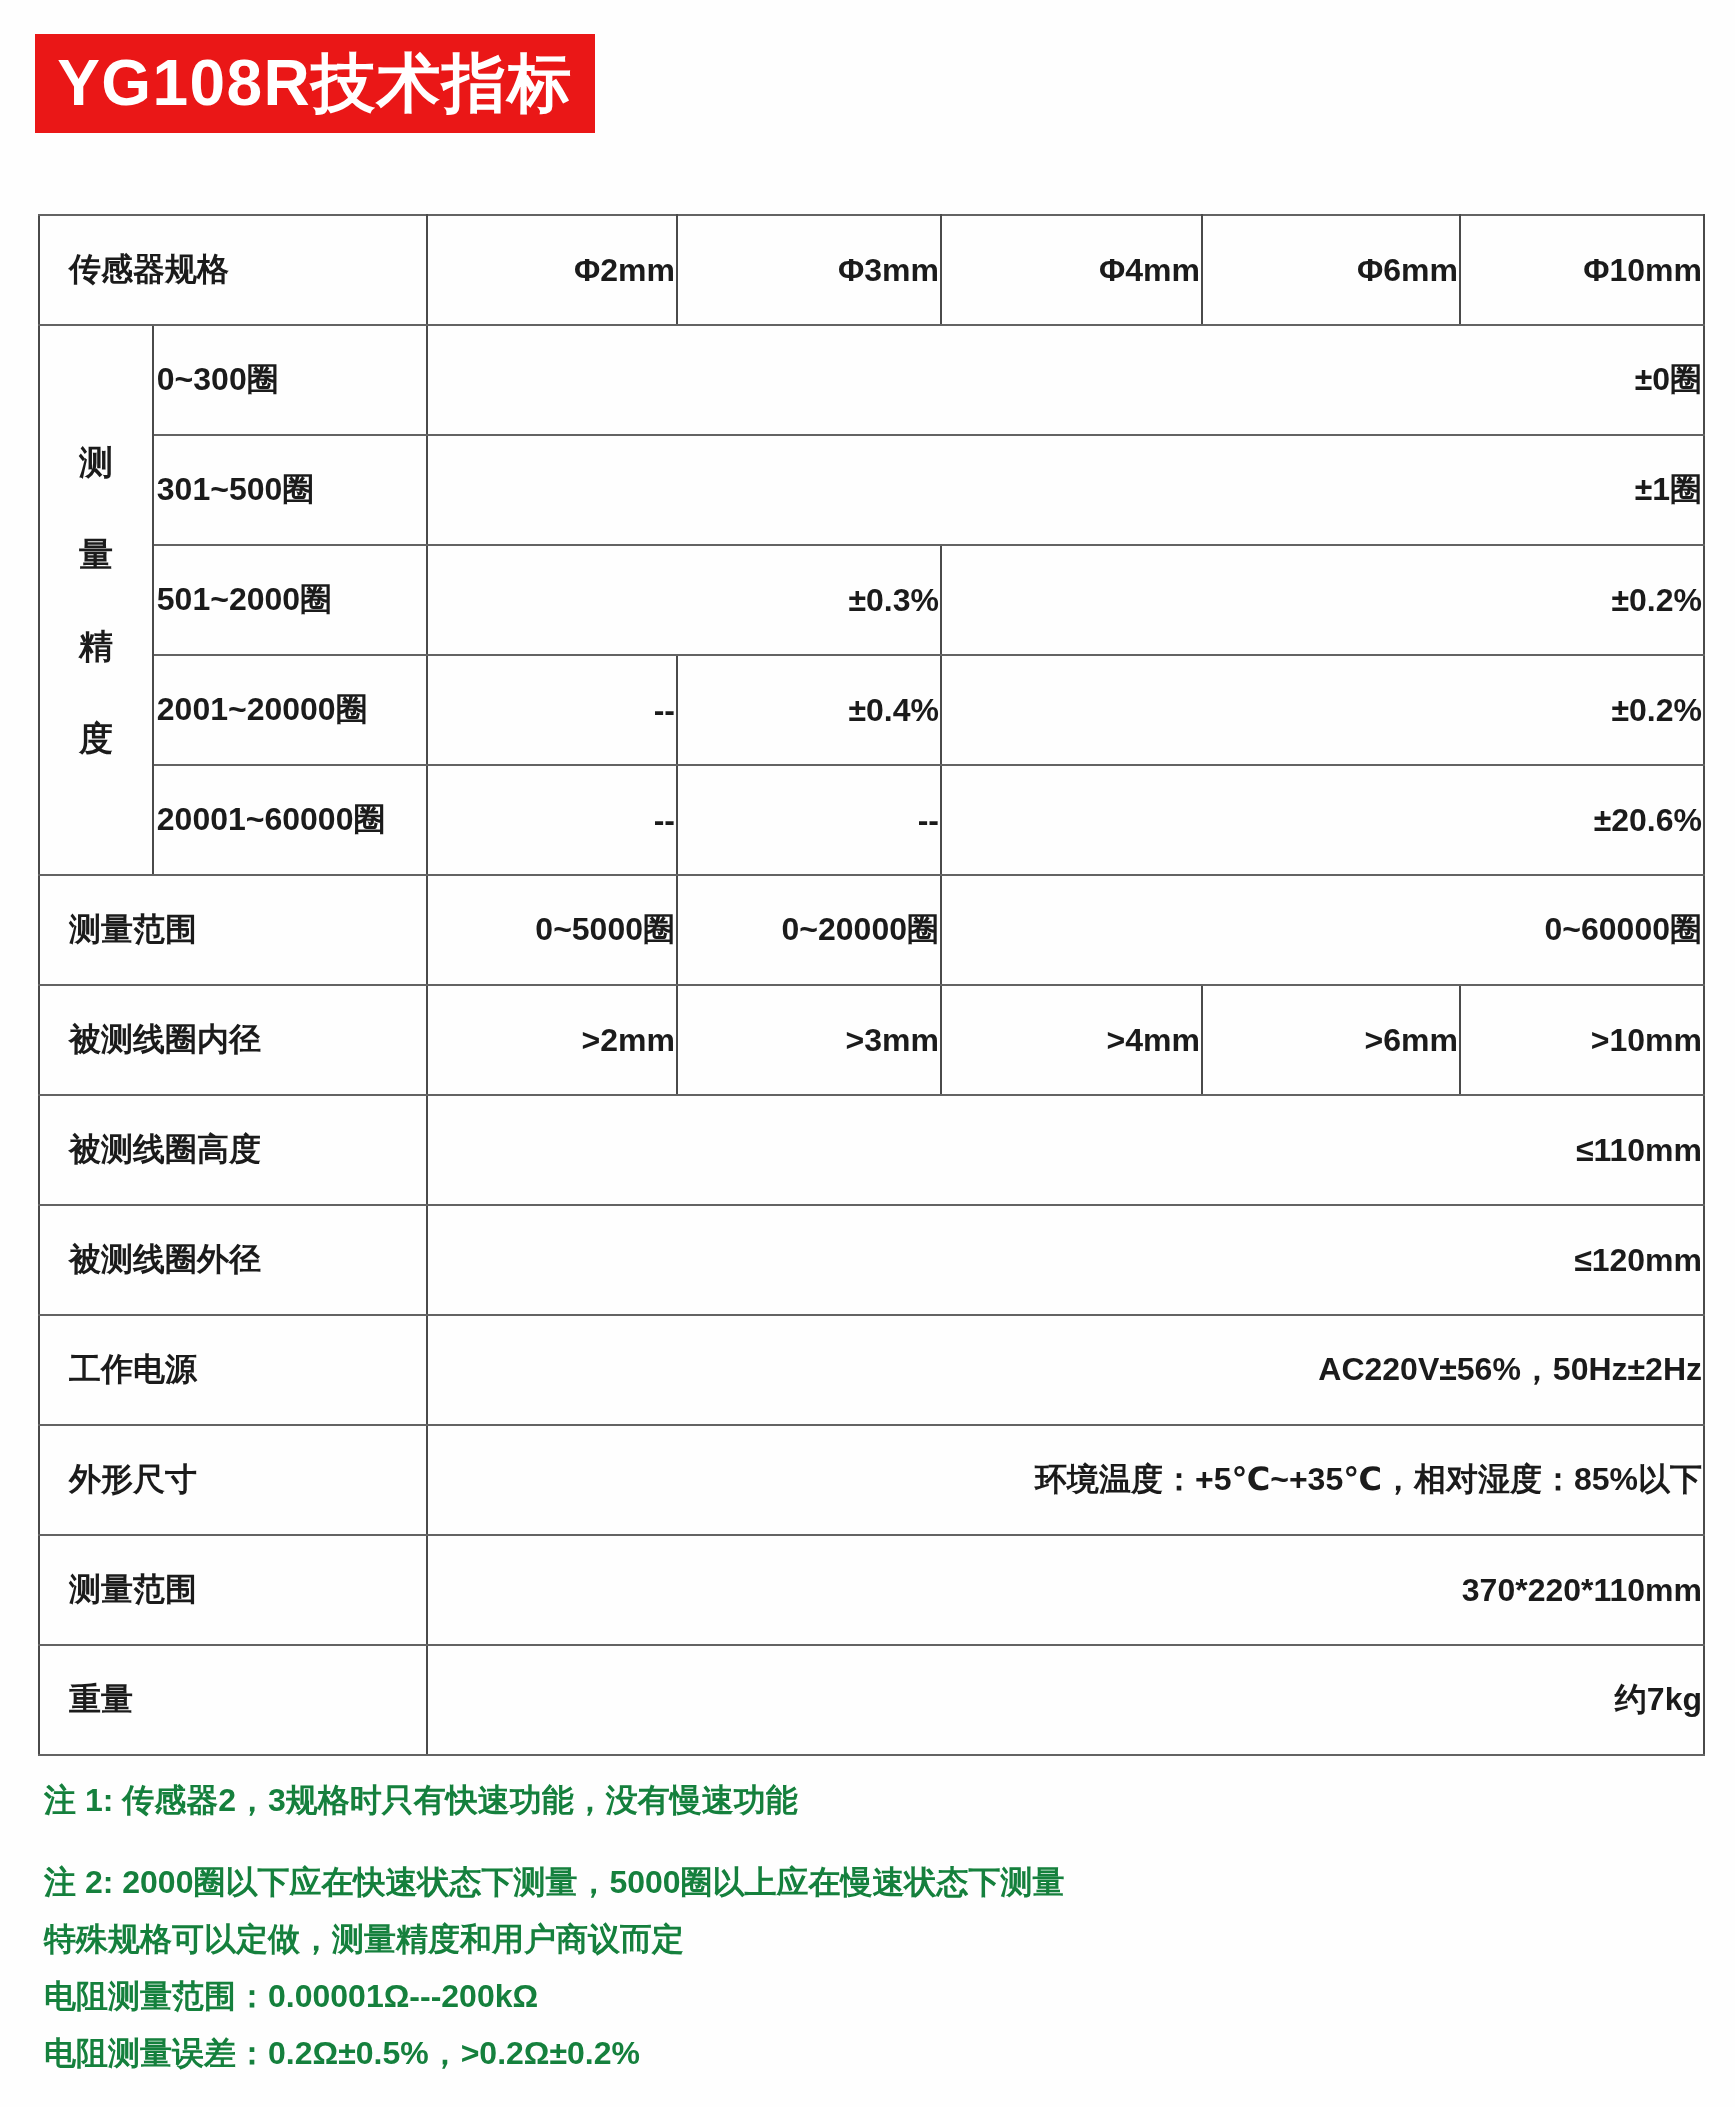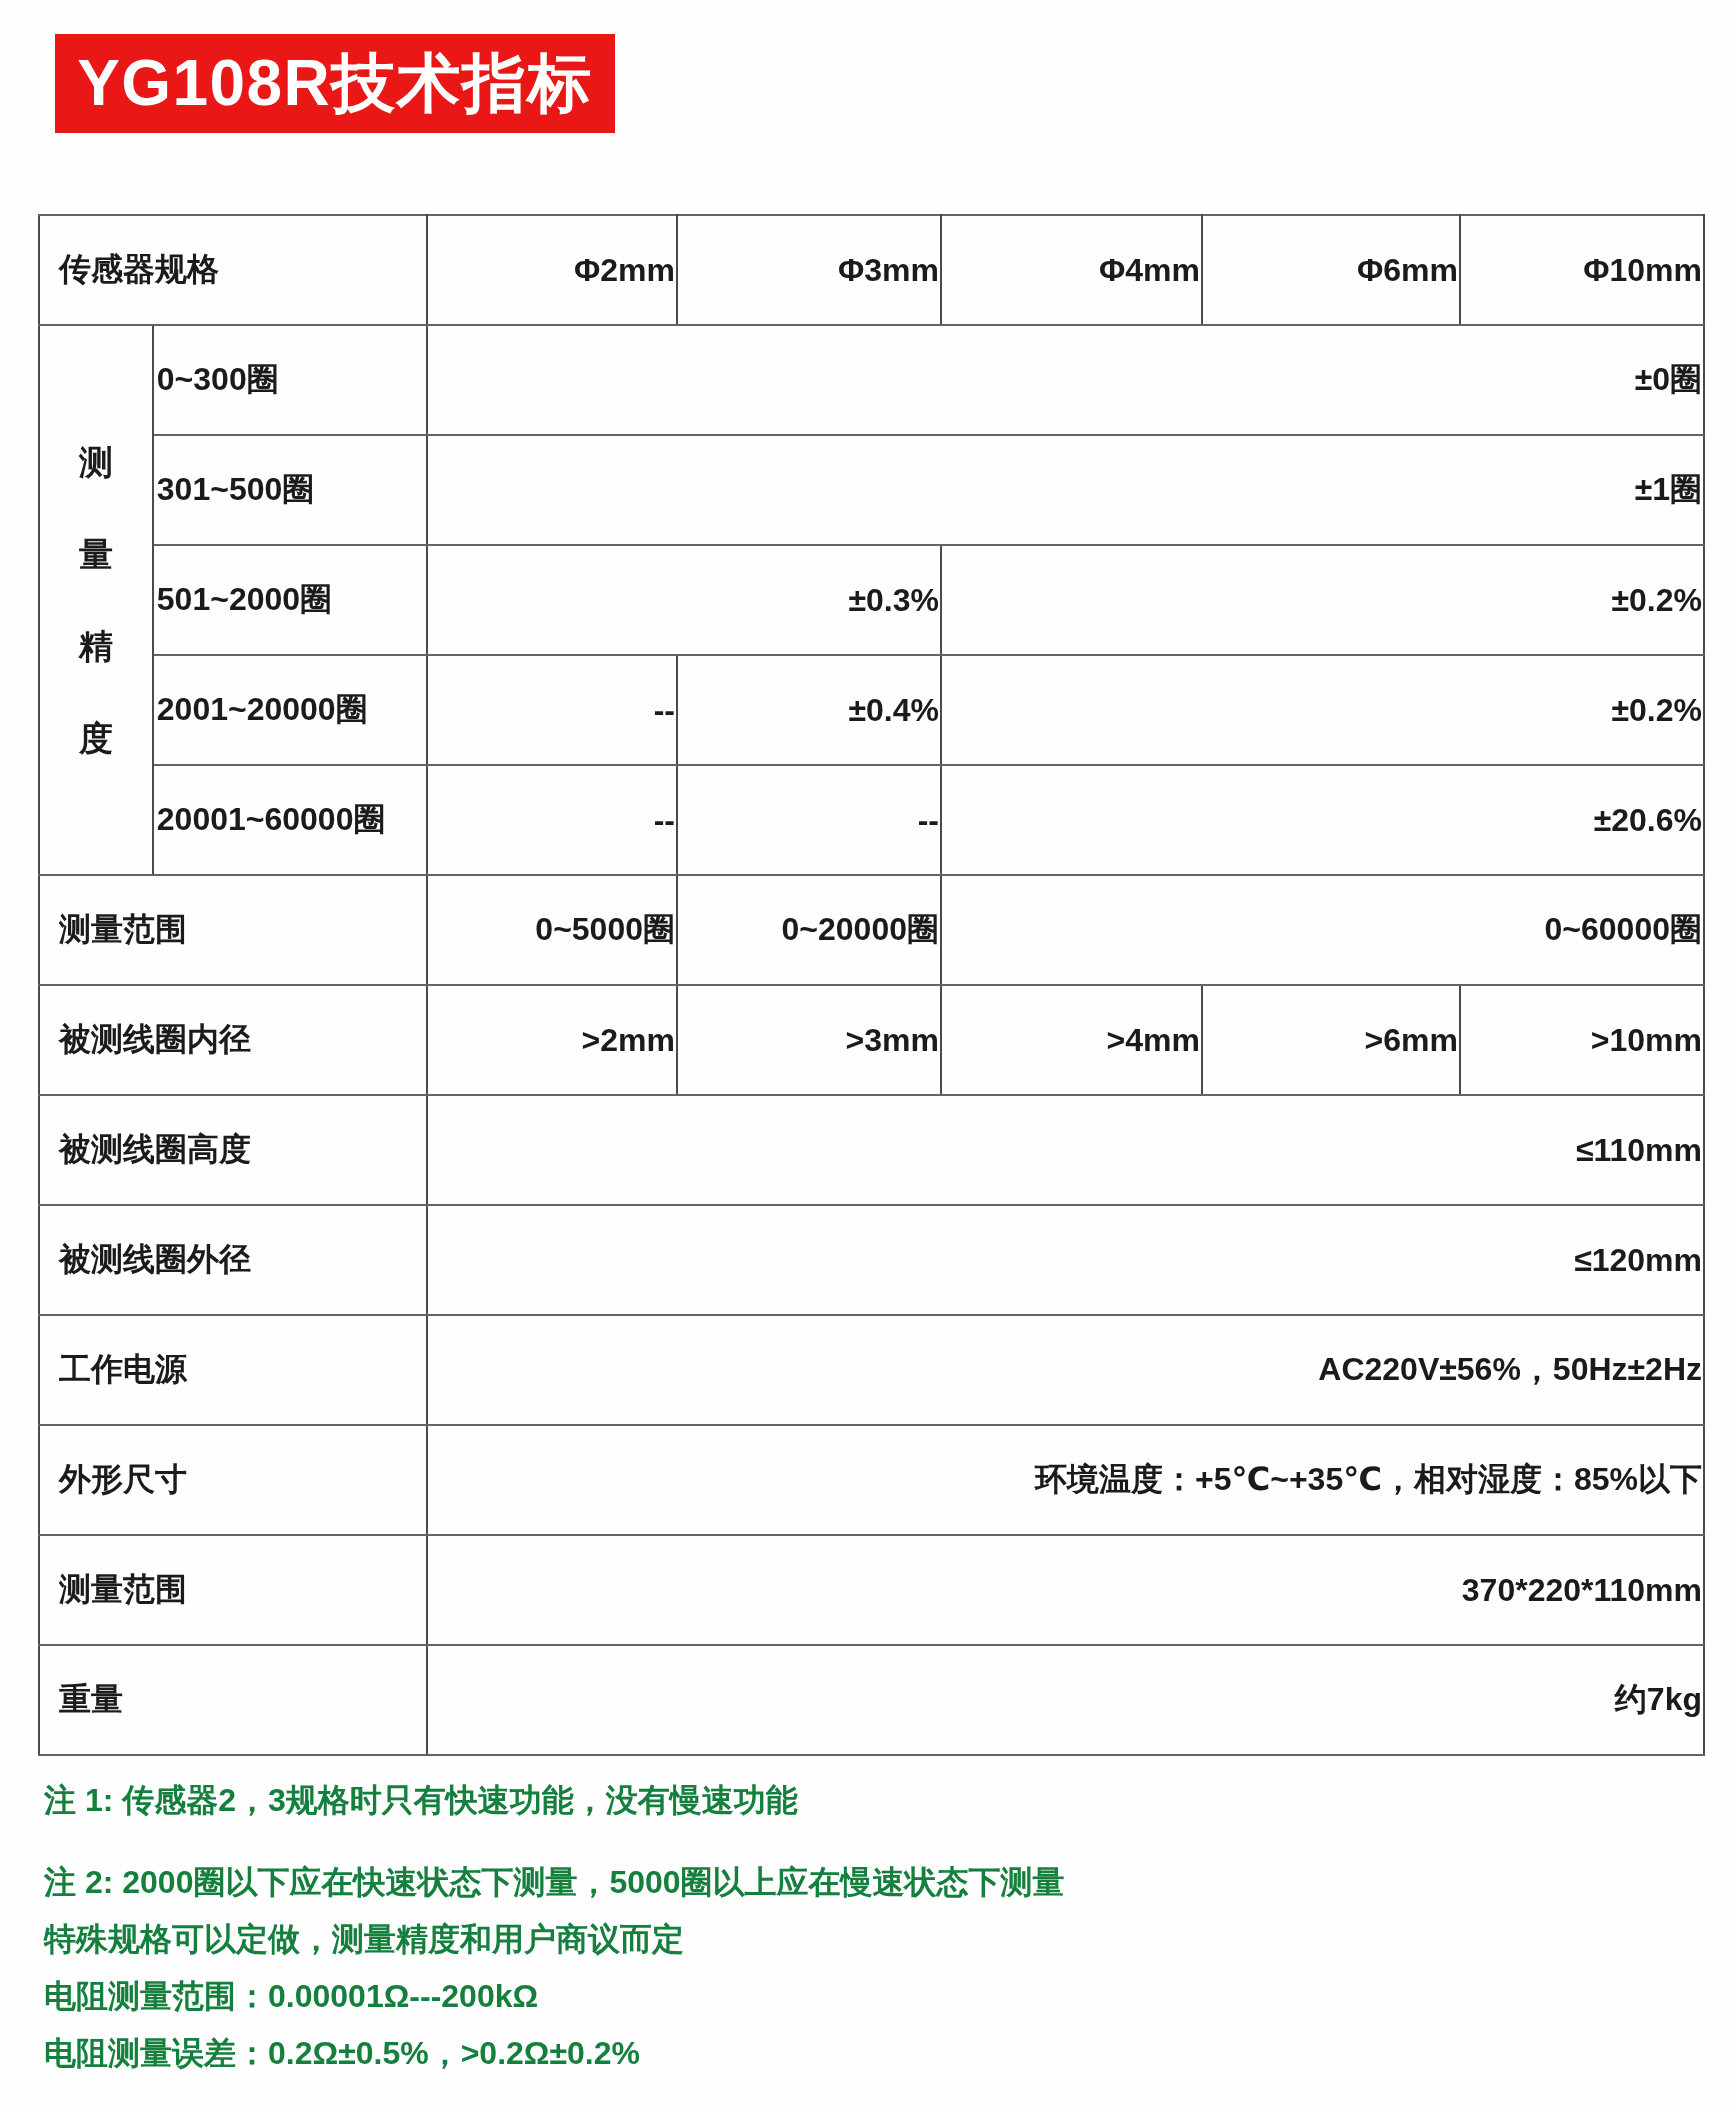--- a/index.html
+++ b/index.html
@@ -12,21 +12,21 @@
     color: #1b1b1b;
   }
   .page {
     position: relative;
     width: 1736px;
     height: 2108px;
     overflow: hidden;
   }
   .banner {
     position: absolute;
-    left: 55px;
+    left: 35px;
     top: 34px;
     width: 560px;
     height: 99px;
     background: #ea1717;
     display: flex;
     align-items: center;
     justify-content: center;
   }
   .banner span {
     color: #ffffff;
@@ -49,21 +49,21 @@
     border-top: 2.8px solid #636363;
     border-bottom: 2.8px solid #636363;
     font-size: 32px;
     font-weight: 600;
     color: #1b1b1b;
     overflow: hidden;
   }
   table.spec tr { height: 110px; }
   td.lbl {
     text-align: left;
-    padding-left: 19px;
+    padding-left: 29px;
     white-space: nowrap;
   }
   td.val {
     text-align: right;
     white-space: nowrap;
   }
   td.rng {
     text-align: left;
     font-size: 29px;
     white-space: nowrap;

